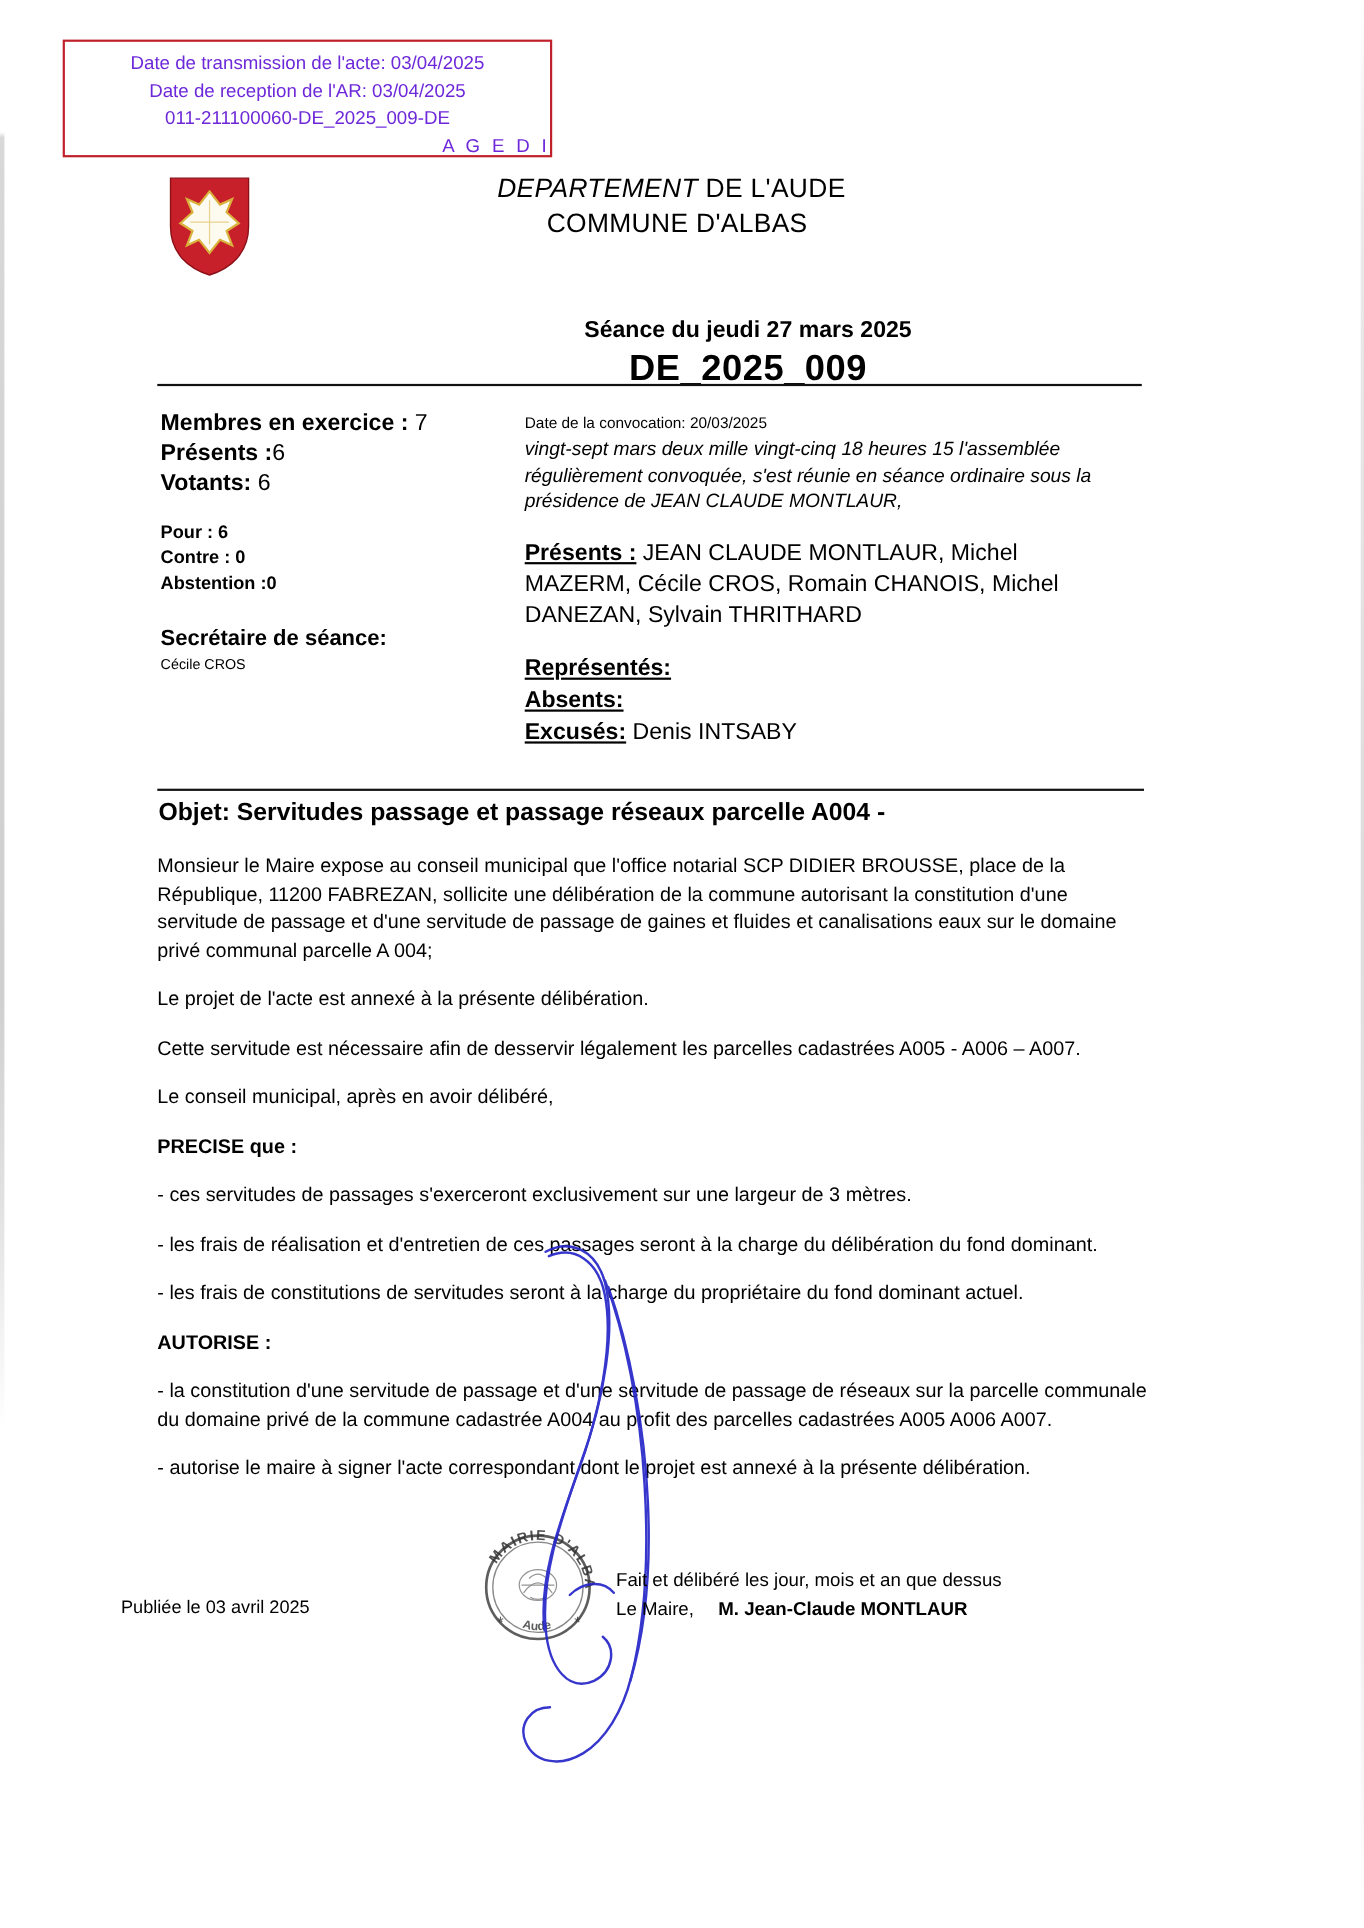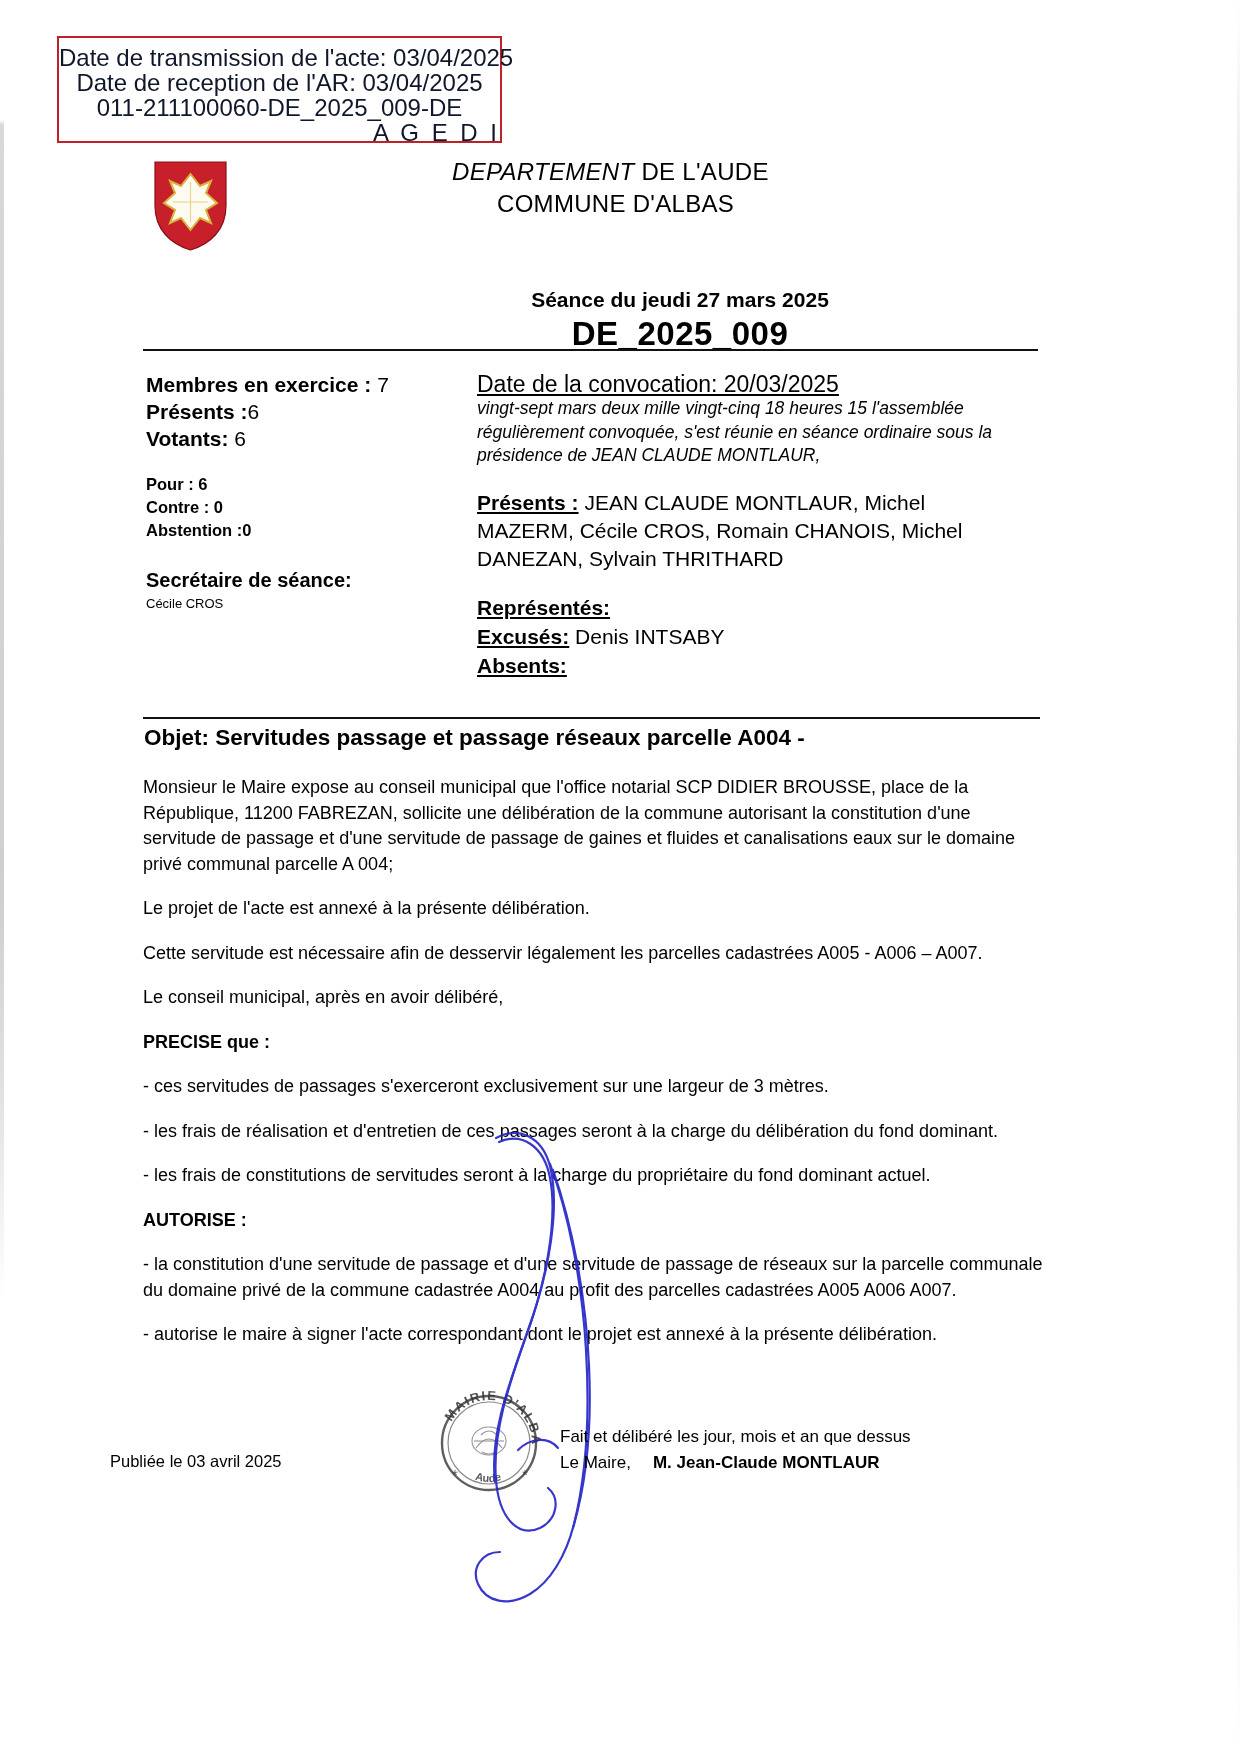--- a/index.html
+++ b/index.html
@@ -41,22 +41,22 @@
   .stamp-box {
     position: absolute;
     left: 57px;
     top: 36px;
     width: 445px;
     height: 107px;
     border: 2px solid #c0202a;
     box-sizing: border-box;
   }
   .stamp-box .line {
-    color: #0f172a;
-    font-size: 24px;
+    color: #6d28d9;
+    font-size: 17px;
     line-height: 25px;
     text-align: center;
     white-space: nowrap;
     font-family: "Liberation Sans", sans-serif;
   }
   .stamp-box .l1 { margin-top: 7px; }
   .stamp-box .l4 { letter-spacing: 3px; text-align: right; }
 
   
   .blason {
@@ -150,23 +150,22 @@
   }
 
   
   .col-right {
     position: absolute;
     left: 477px;
     top: 372px;
     width: 545px;
   }
   .convoc-date {
-    font-size: 23px;
+    font-size: 14px;
     line-height: 24px;
-    text-decoration: underline;
   }
   .convoc-text {
     font-style: italic;
     font-size: 17.5px;
     line-height: 23.5px;
     margin-top: 1px;
   }
   .presents-row {
     margin-top: 21px;
     font-size: 21px;
@@ -307,24 +306,24 @@
 
     <div class="presents-row">
       <span class="lbl">Présents :</span><span> JEAN CLAUDE MONTLAUR, Michel MAZERM, Cécile CROS, Romain CHANOIS, Michel DANEZAN, Sylvain THRITHARD</span>
     </div>
 
     <div class="status-list">
       <div>
         <span class="lbl">Représentés:</span><span></span>
       </div>
       <div>
-        <span class="lbl">Excusés:</span><span> Denis INTSABY</span>
+        <span class="lbl">Absents:</span><span></span>
       </div>
       <div>
-        <span class="lbl">Absents:</span><span></span>
+        <span class="lbl">Excusés:</span><span> Denis INTSABY</span>
       </div>
     </div>
   </div>
 
   <div class="rule rule-objet-top"></div>
   <div class="objet">Objet: Servitudes passage et passage réseaux parcelle A004 -</div>
 
   <div class="body">
     <p>Monsieur le Maire expose au conseil municipal que l'office notarial SCP DIDIER BROUSSE, place de la République, 11200 FABREZAN, sollicite une délibération de la commune autorisant la constitution d'une servitude de passage et d'une servitude de passage de gaines et fluides et canalisations eaux sur le domaine privé communal parcelle A 004;</p>
     <p>Le projet de l'acte est annexé à la présente délibération.</p>

